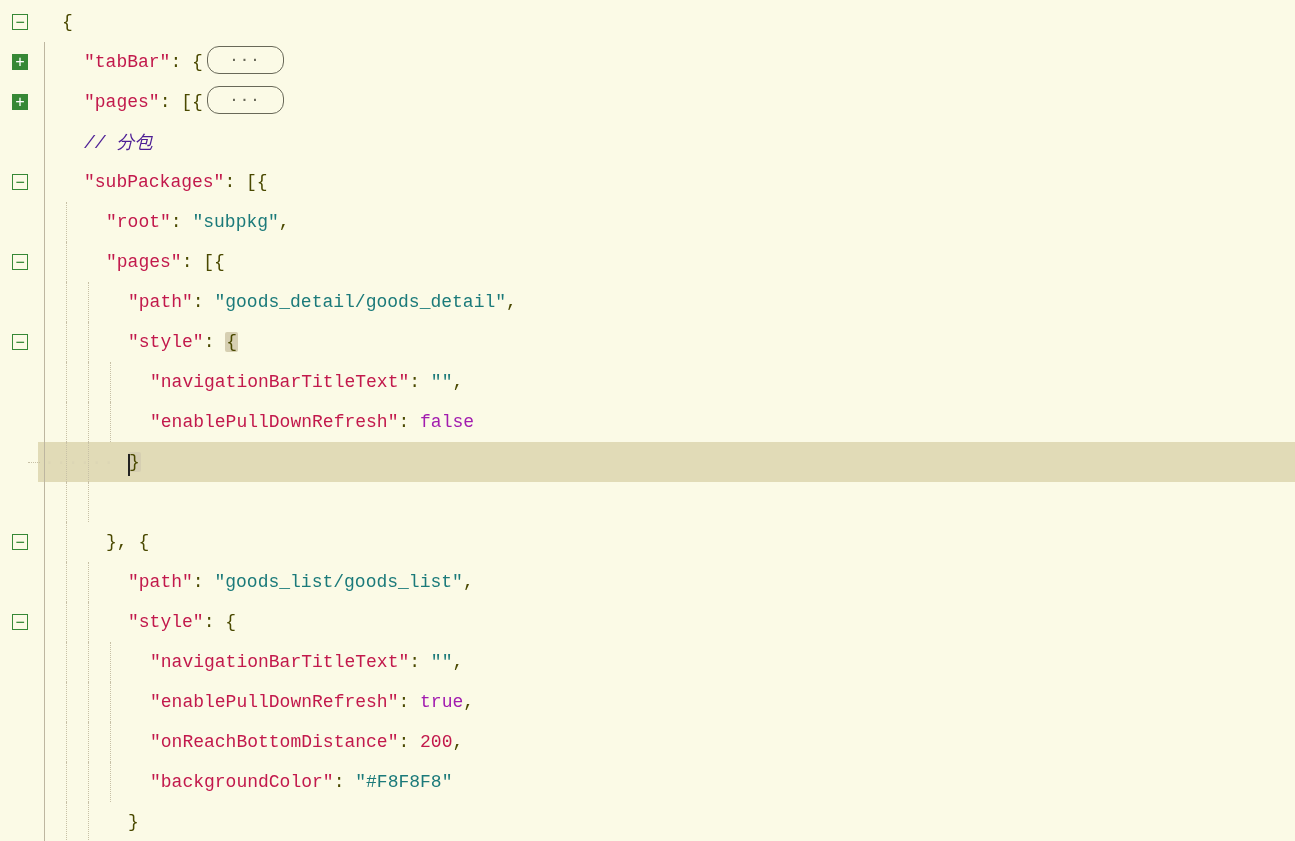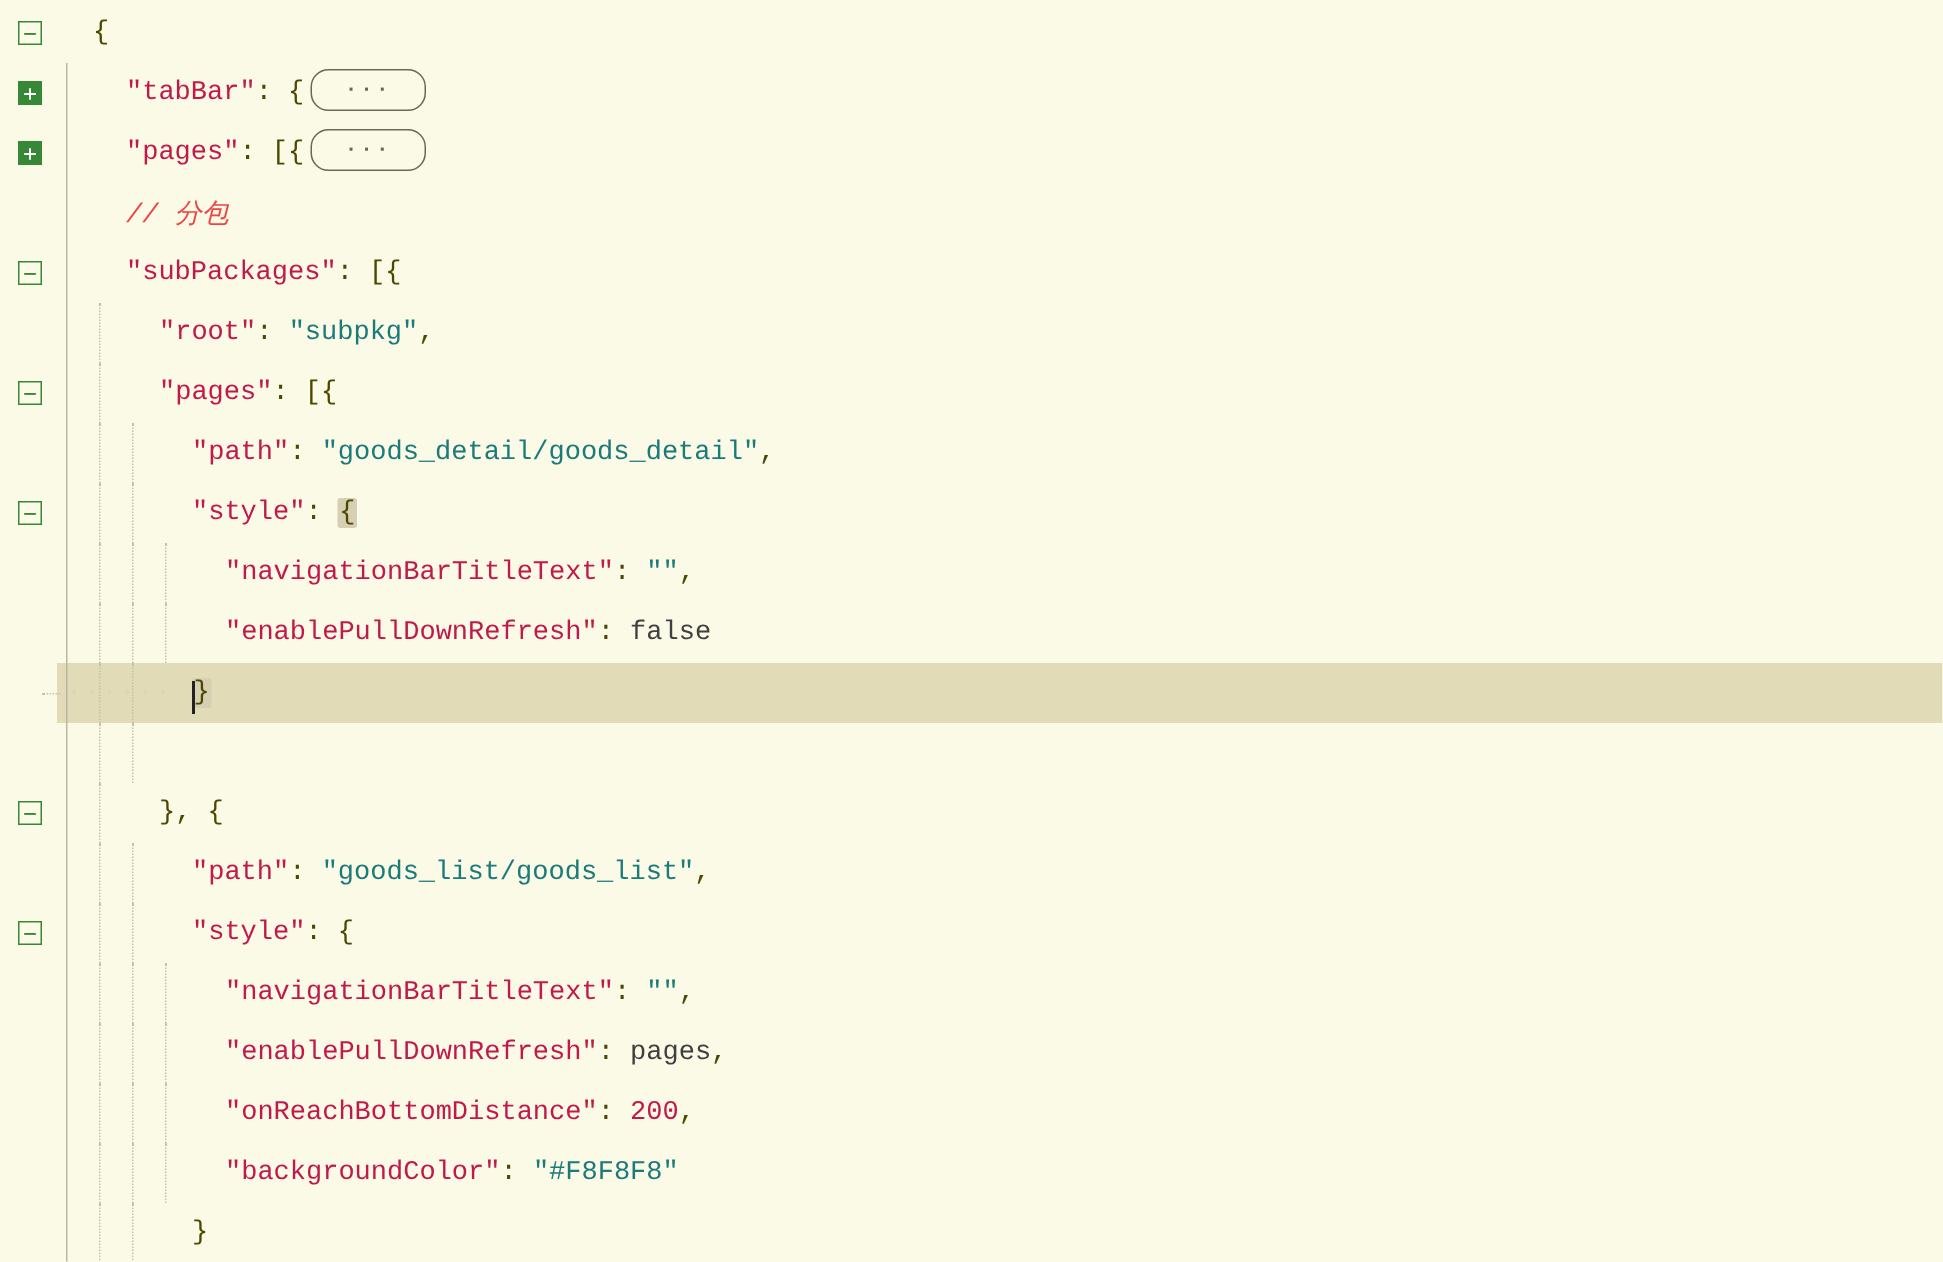--- a/index.html
+++ b/index.html
@@ -58,23 +58,23 @@
     display:flex;
     align-items:center;
     position:relative;
     z-index:2;
   }
   .ind { display:inline-block; width:22px; }
   .punct { color:#4a4900; }
   .key { color:#c2194c; }
   .colon { color:#4a4900; }
   .str { color:#1b7a7a; }
-  .bool { color:#404040; }
+  .bool { color:#a21caf; }
   .num { color:#c2194c; }
-  .cmt { color:#ef4444; font-style:italic; }
+  .cmt { color:#4c1d95; font-style:italic; }
   .collapsed-box {
     display:inline-flex; align-items:center; justify-content:center;
     border:1px solid #686858; border-radius:12px;
     height:28px;
     padding: 0 22px;
     margin:0 4px;
     color:#686858; letter-spacing:2px;
     font-size:14px;
     font-weight:bold;
     cursor:pointer;
@@ -297,21 +297,21 @@
   </div>
 
   <div class="line">
     <div class="gutter"></div>
     <div class="guides">
         <div class="vline solid" style="left:4px"></div>
         <div class="vline" style="left:26px"></div>
         <div class="vline" style="left:48px"></div>
         <div class="vline" style="left:70px"></div>
       </div>
-    <div class="code"><span class="ind"></span><span class="ind"></span><span class="ind"></span><span class="ind"></span><span class="key">"enablePullDownRefresh"</span><span class="colon">: </span><span class="bool">pages</span><span class="punct">,</span></div>
+    <div class="code"><span class="ind"></span><span class="ind"></span><span class="ind"></span><span class="ind"></span><span class="key">"enablePullDownRefresh"</span><span class="colon">: </span><span class="bool">true</span><span class="punct">,</span></div>
   </div>
 
   <div class="line">
     <div class="gutter"></div>
     <div class="guides">
         <div class="vline solid" style="left:4px"></div>
         <div class="vline" style="left:26px"></div>
         <div class="vline" style="left:48px"></div>
         <div class="vline" style="left:70px"></div>
       </div>

